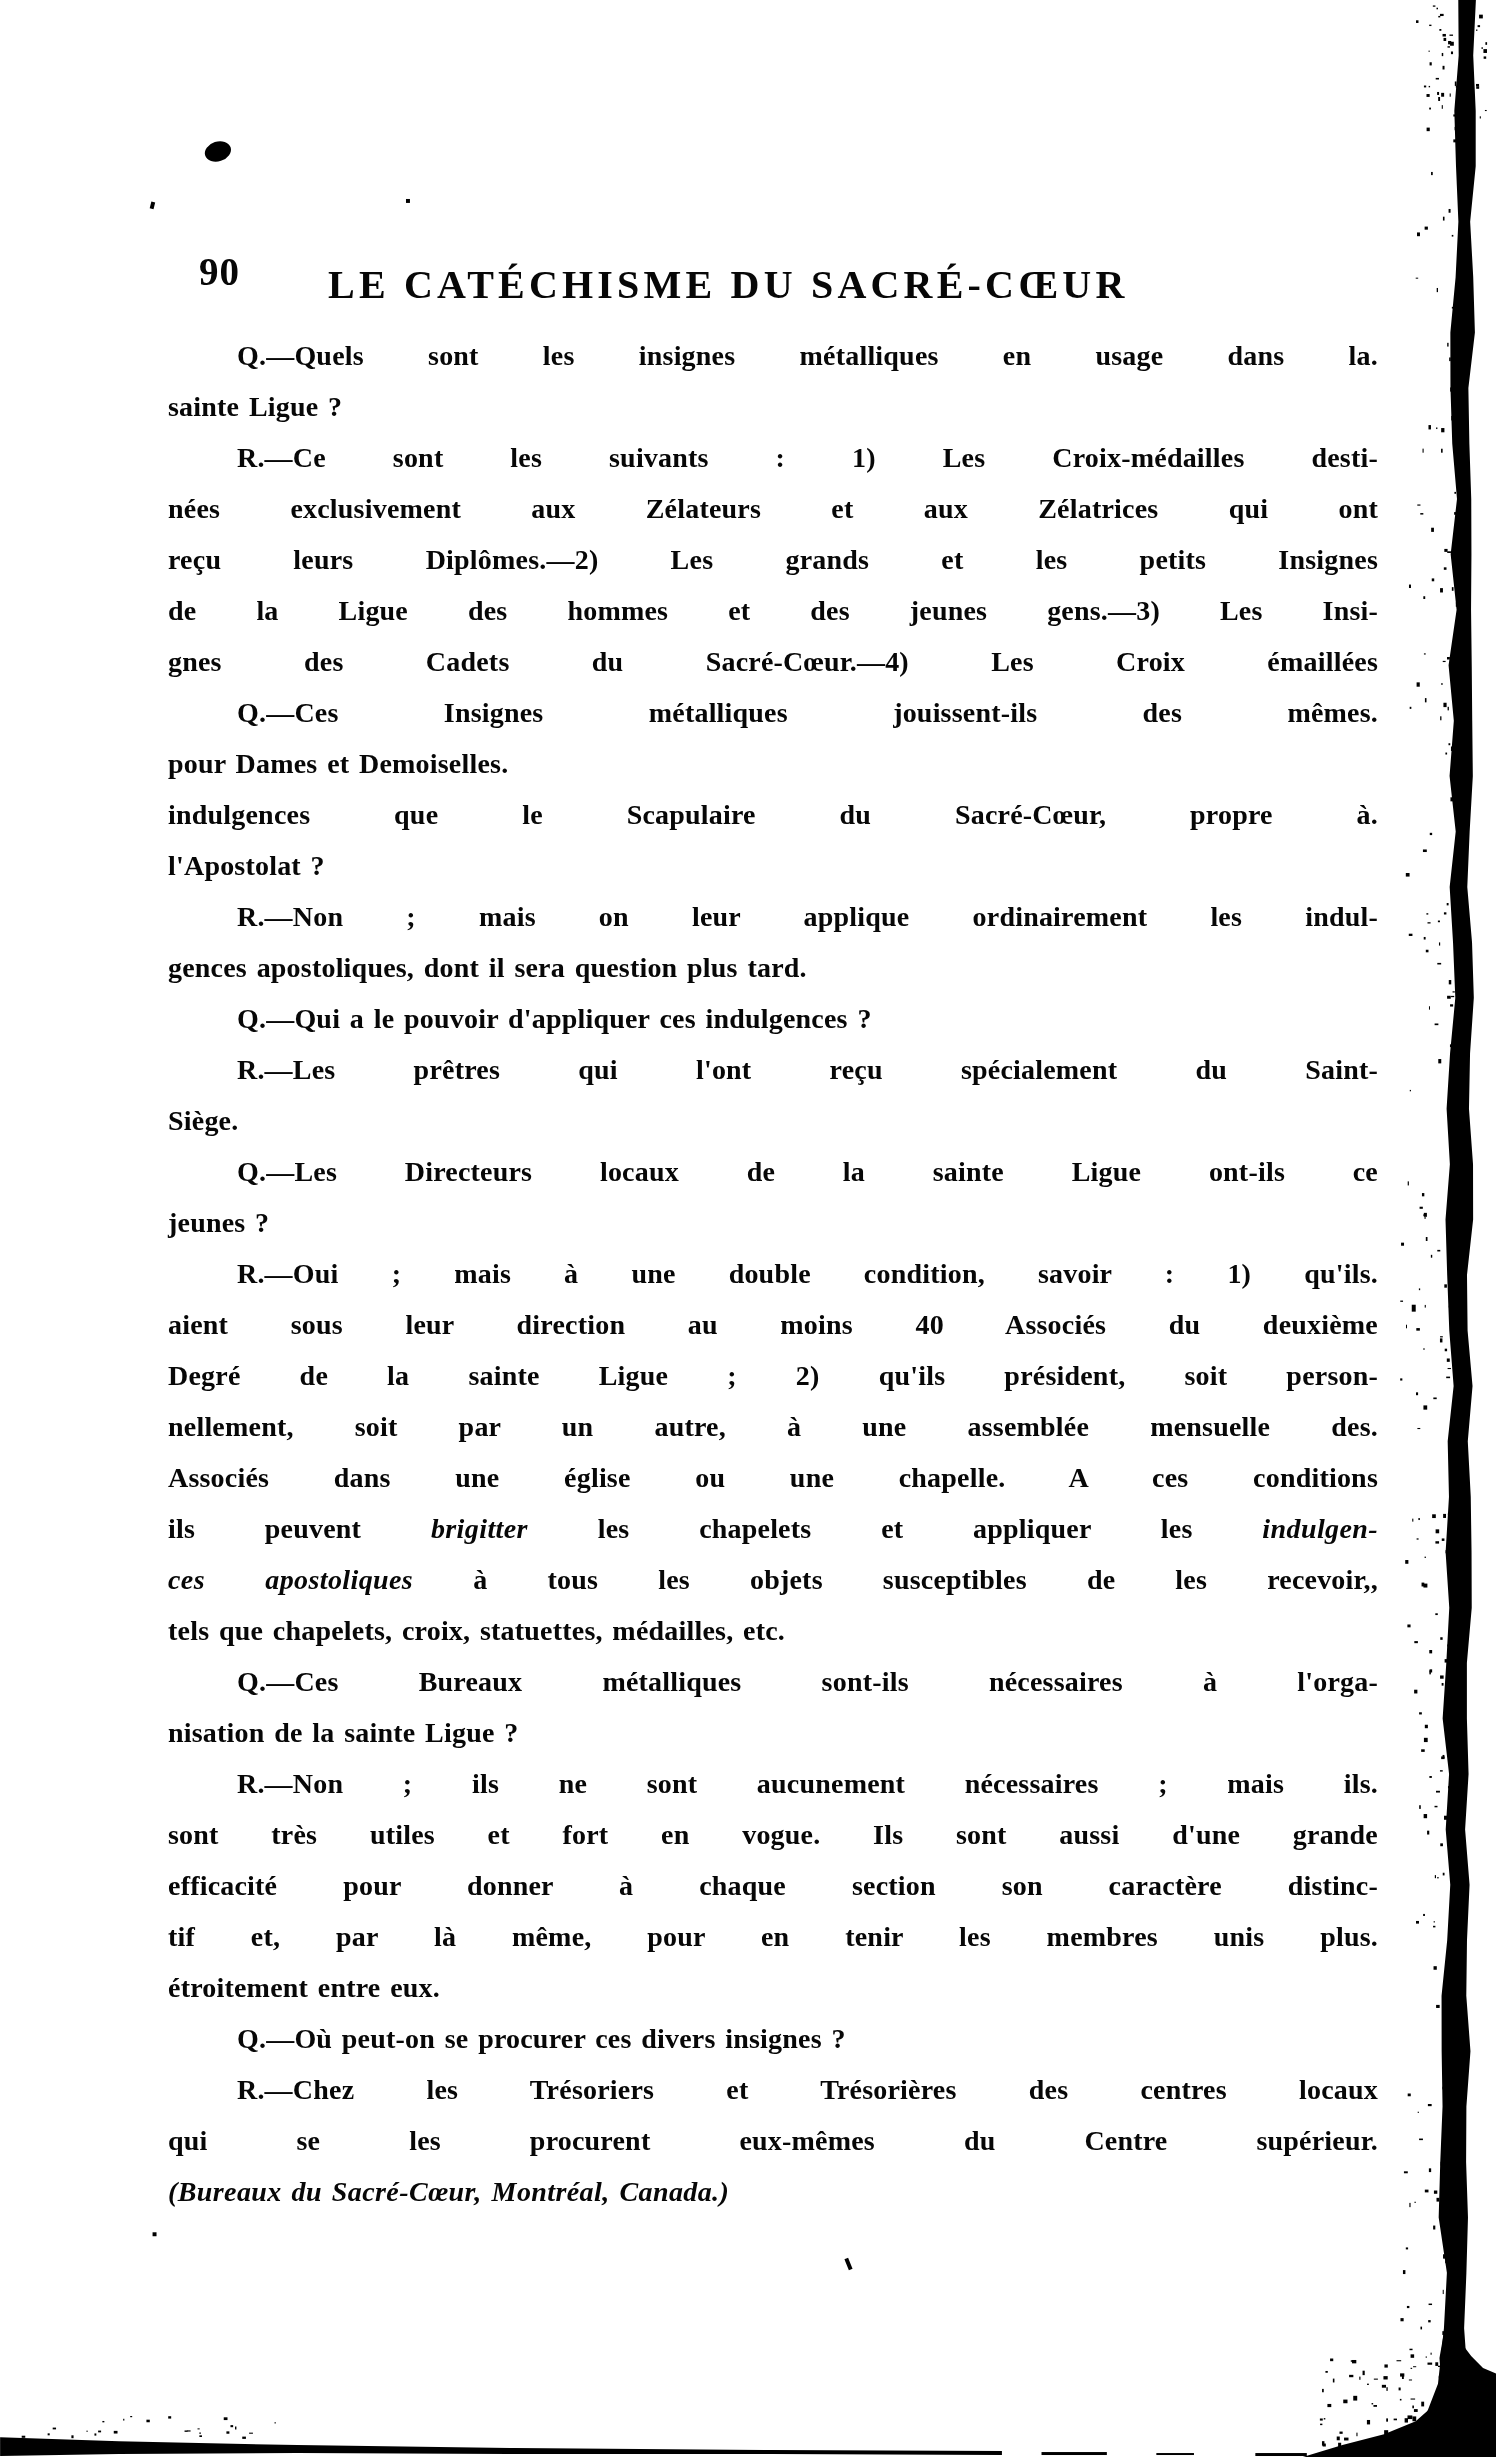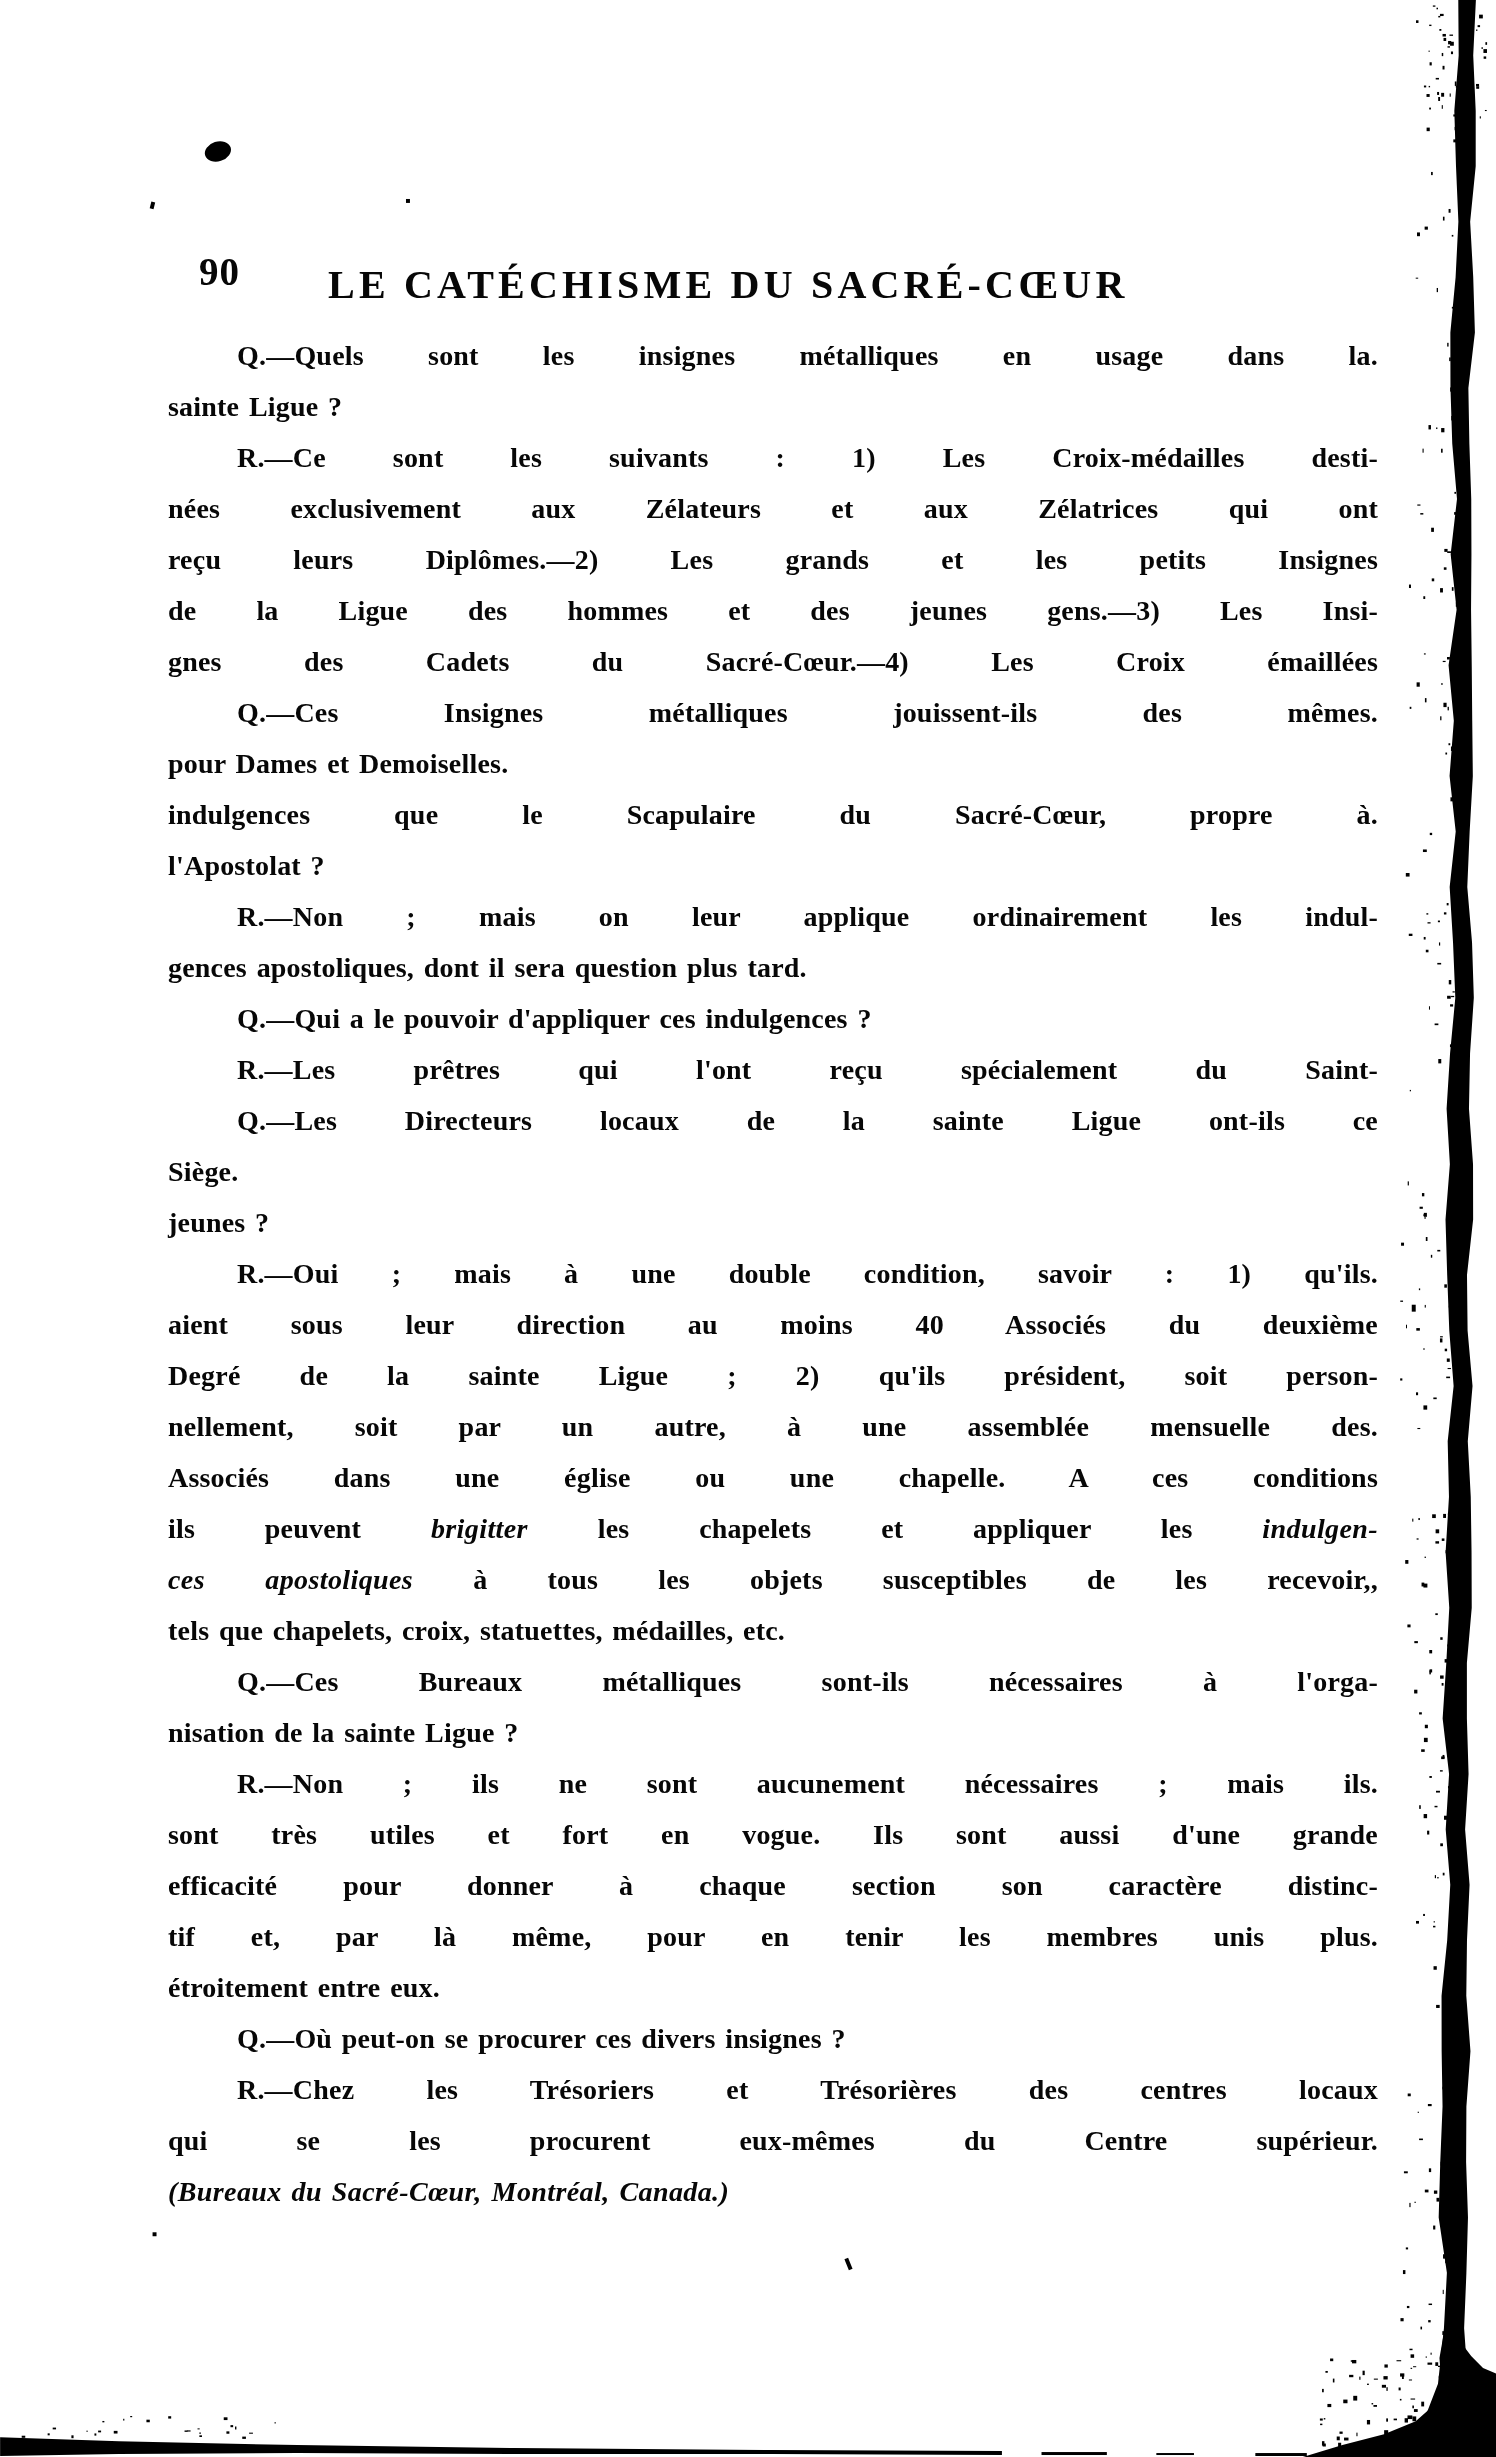--- a/index.html
+++ b/index.html
@@ -522,22 +522,22 @@
       <div class="ln"><span>de la Ligue des hommes et des jeunes gens.—3) Les Insi-</span></div>
       <div class="ln"><span>gnes des Cadets du Sacré-Cœur.—4) Les Croix émaillées</span></div>
       <div class="ln first"><span>Q.—Ces Insignes métalliques jouissent-ils des mêmes.</span></div>
       <div class="ln plast"><span>pour Dames et Demoiselles.</span></div>
       <div class="ln"><span>indulgences que le Scapulaire du Sacré-Cœur, propre à.</span></div>
       <div class="ln plast"><span>l'Apostolat ?</span></div>
       <div class="ln first"><span>R.—Non ; mais on leur applique ordinairement les indul-</span></div>
       <div class="ln plast"><span>gences apostoliques, dont il sera question plus tard.</span></div>
       <div class="ln first plast"><span>Q.—Qui a le pouvoir d'appliquer ces indulgences ?</span></div>
       <div class="ln first"><span>R.—Les prêtres qui l'ont reçu spécialement du Saint-</span></div>
+      <div class="ln plast"><span>Siège.</span></div>
       <div class="ln first"><span>Q.—Les Directeurs locaux de la sainte Ligue ont-ils ce</span></div>
-      <div class="ln plast"><span>Siège.</span></div>
       <div class="ln plast"><span>jeunes ?</span></div>
       <div class="ln first"><span>R.—Oui ; mais à une double condition, savoir : 1) qu'ils.</span></div>
       <div class="ln"><span>aient sous leur direction au moins 40 Associés du deuxième</span></div>
       <div class="ln"><span>Degré de la sainte Ligue ; 2) qu'ils président, soit person-</span></div>
       <div class="ln"><span>nellement, soit par un autre, à une assemblée mensuelle des.</span></div>
       <div class="ln"><span>Associés dans une église ou une chapelle. A ces conditions</span></div>
       <div class="ln"><span>ils peuvent </span><i>brigitter</i><span> les chapelets et appliquer les </span><i>indulgen-</i></div>
       <div class="ln"><i>ces apostoliques</i><span> à tous les objets susceptibles de les recevoir,,</span></div>
       <div class="ln plast"><span>tels que chapelets, croix, statuettes, médailles, etc.</span></div>
       <div class="ln first"><span>Q.—Ces Bureaux métalliques sont-ils nécessaires à l'orga-</span></div>

